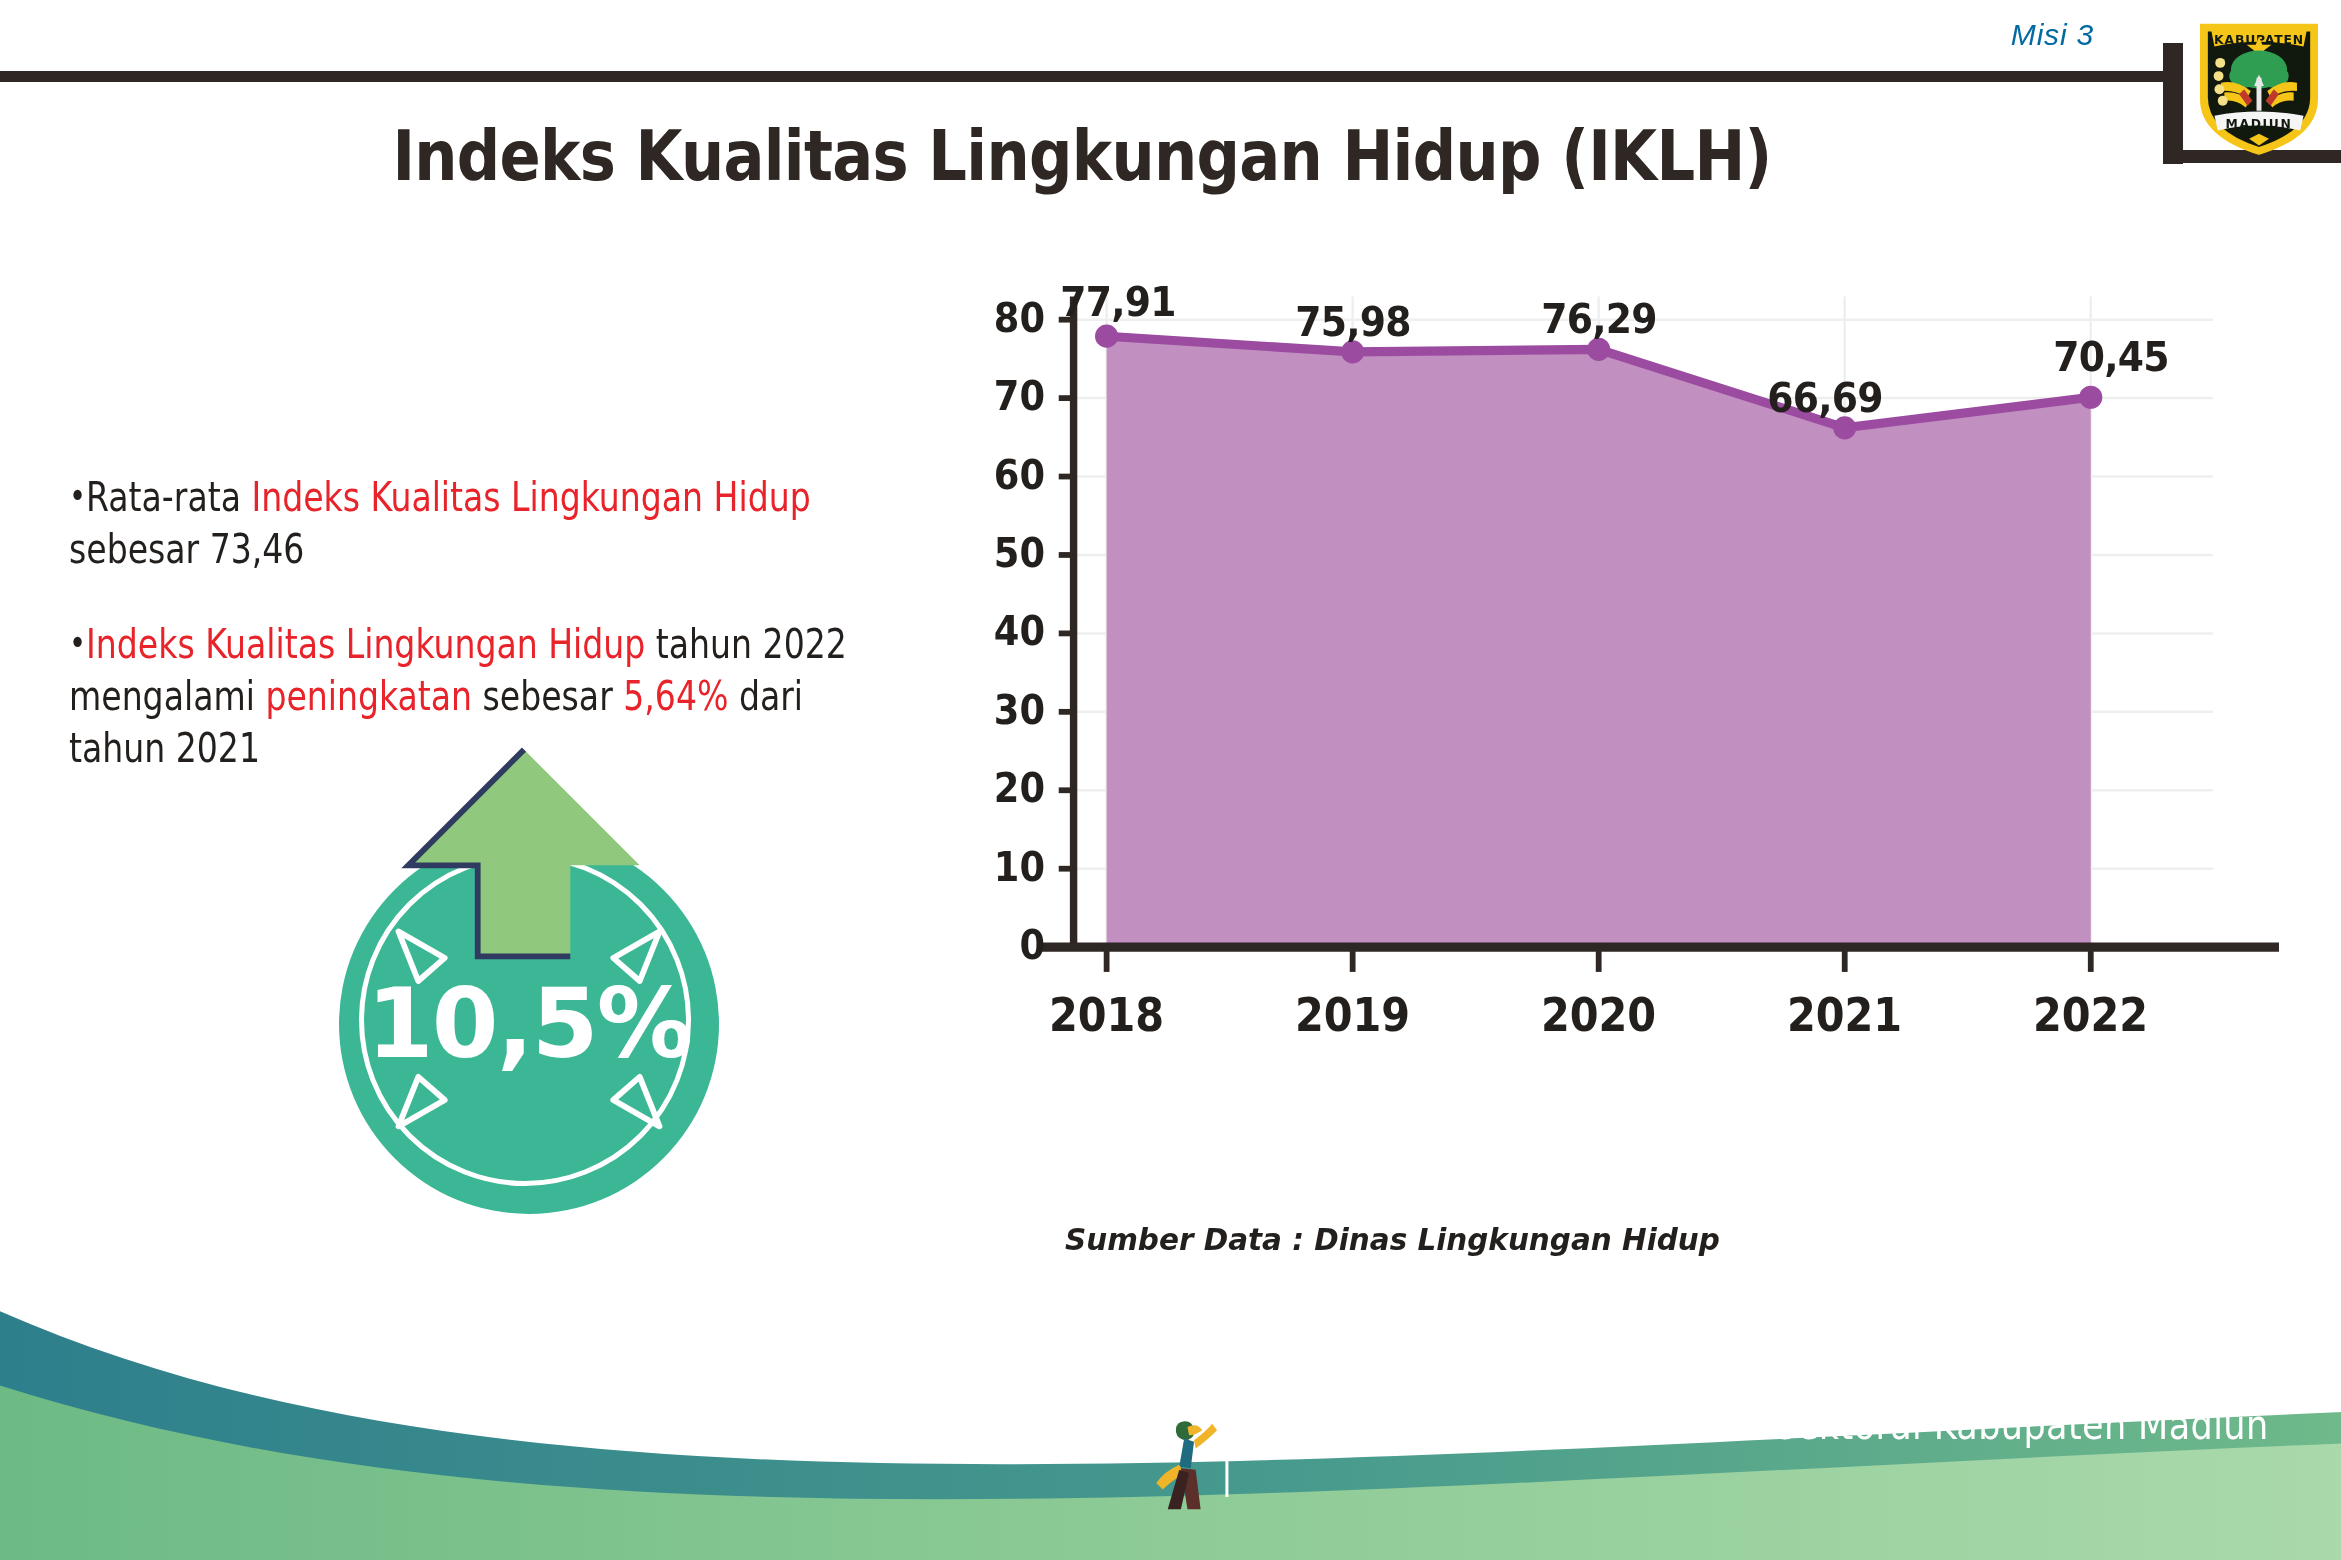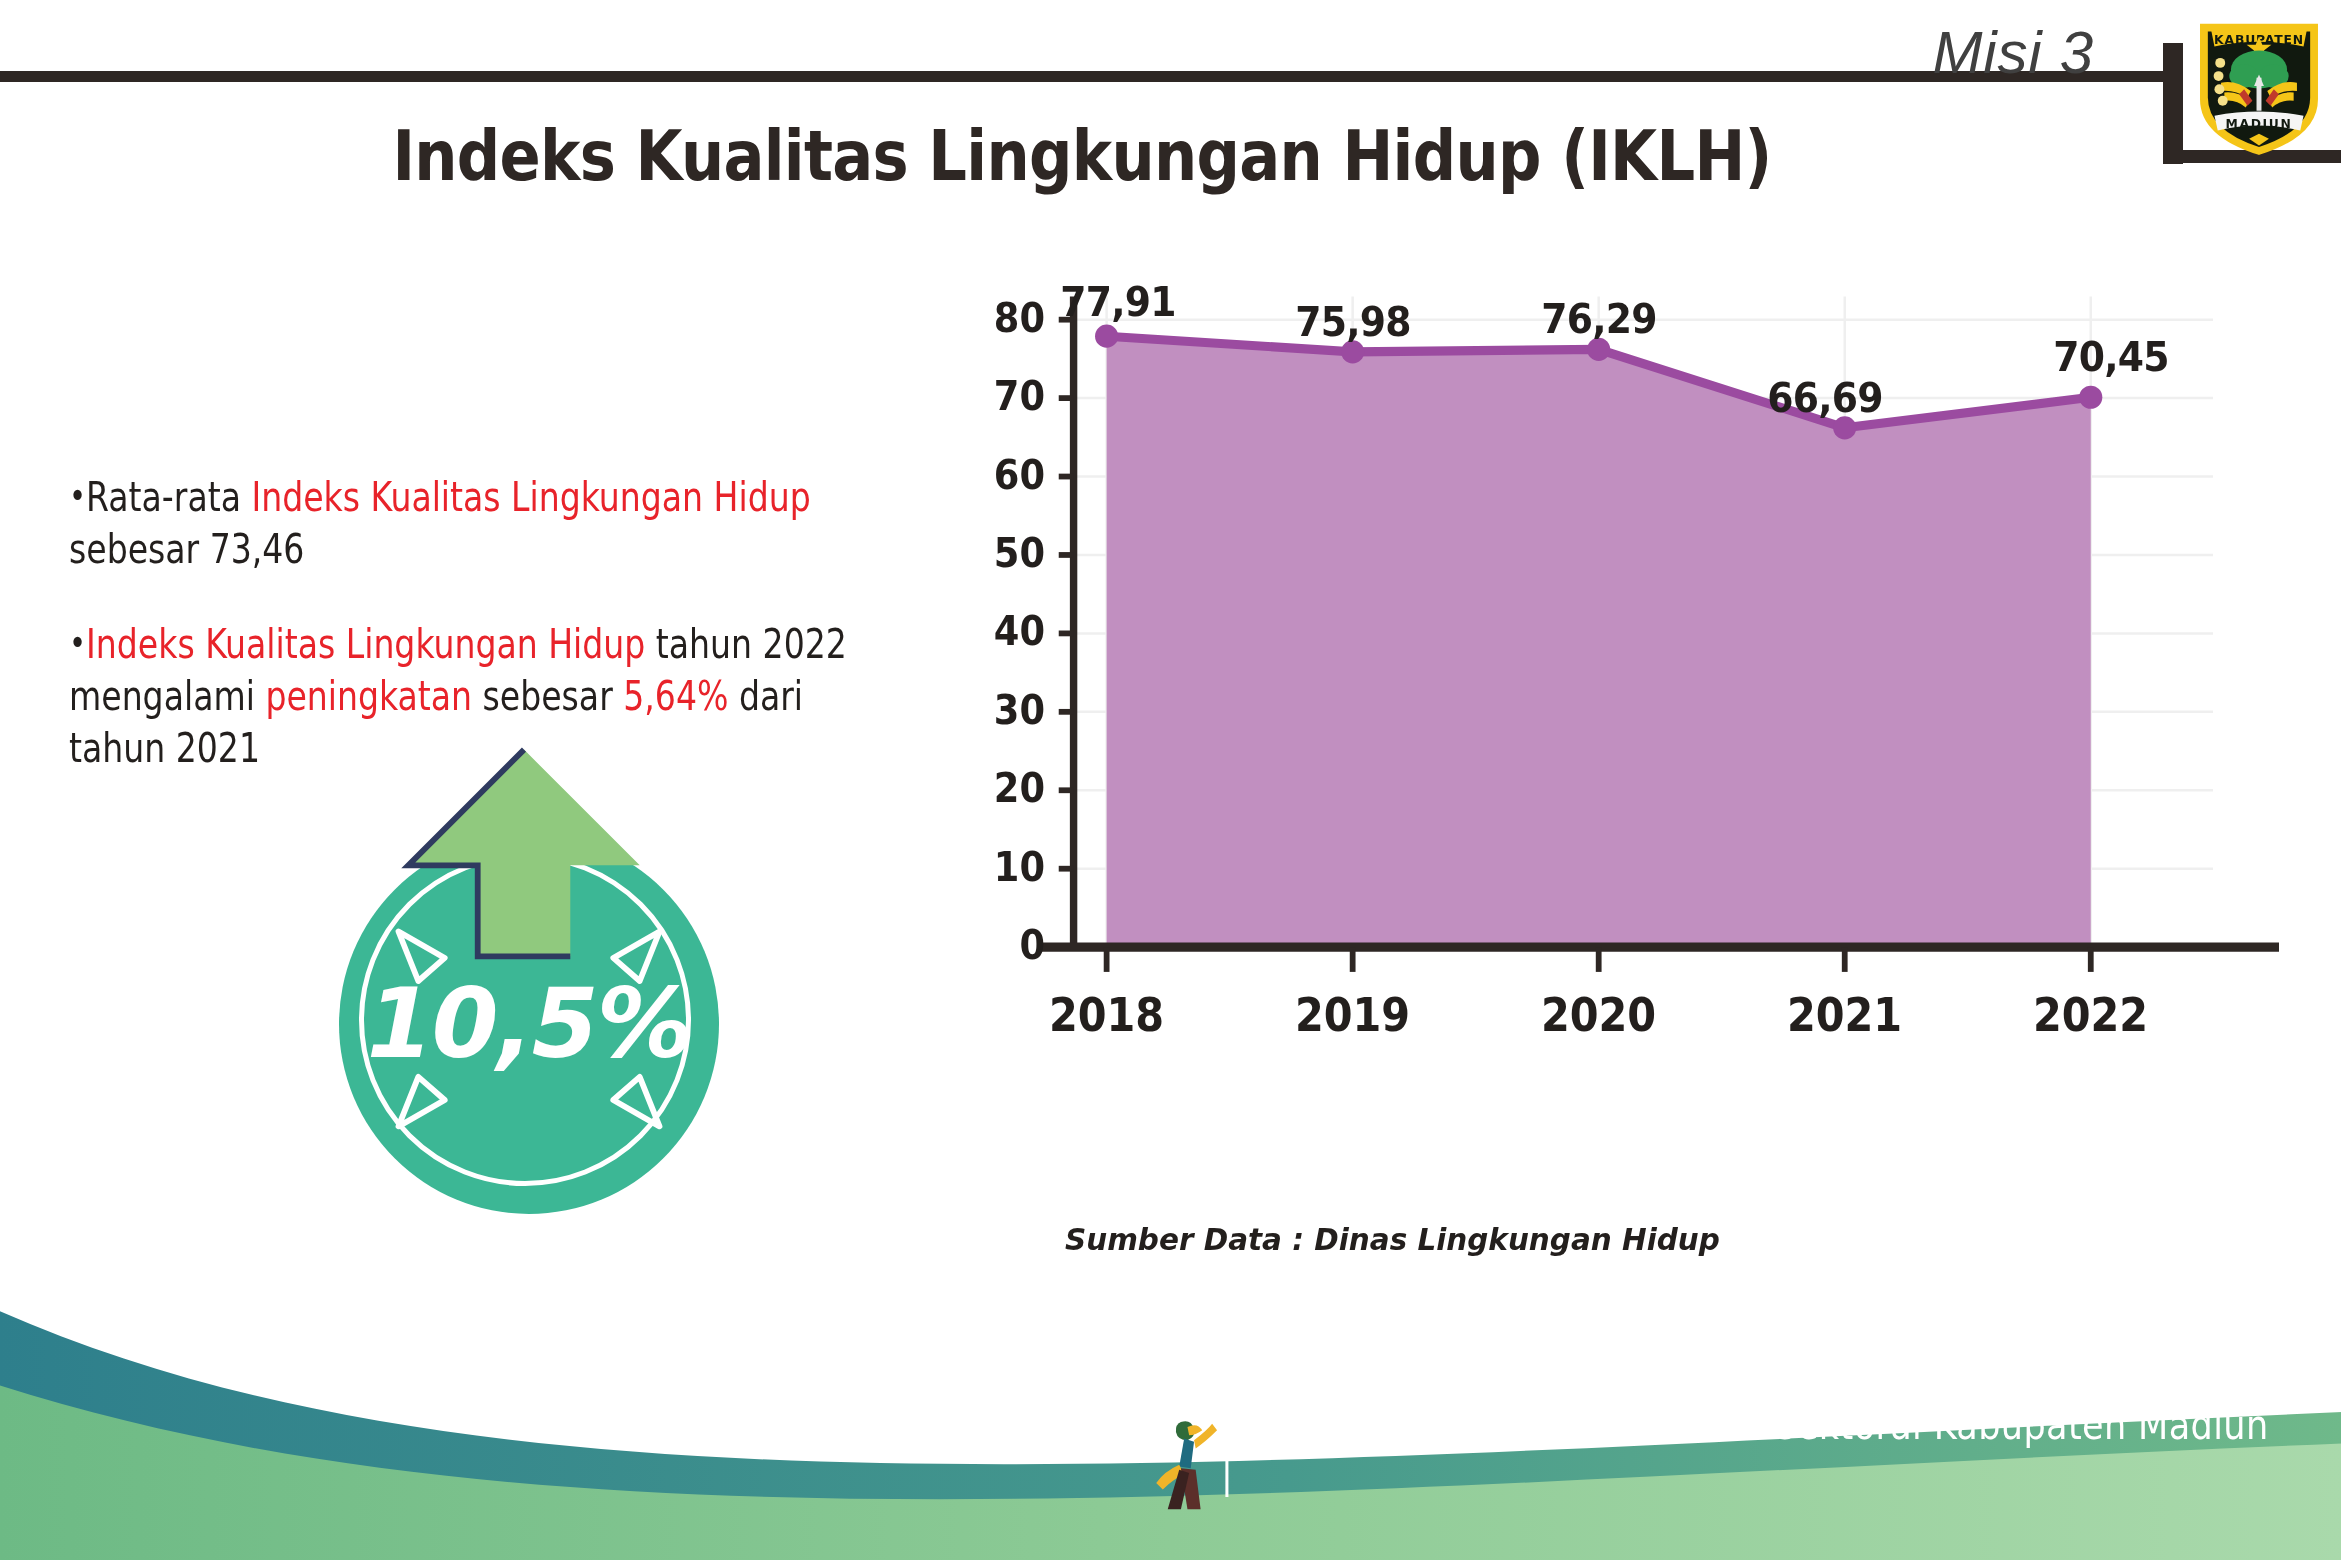--- a/index.html
+++ b/index.html
@@ -24,22 +24,22 @@
     width: 2170px;
     height: 10.7px;
     background: #2e2724;
   }
   .misi-label {
     position: absolute;
     right: 248px;
     top: 18px;
     font-family: "Liberation Sans", sans-serif;
     font-style: italic;
-    font-size: 60px;
-    color: #404040;
+    font-size: 30px;
+    color: #0369a1;
     letter-spacing: 0.8px;
   }
   .emblem-bracket {
     position: absolute;
     left: 2163px;
     top: 43px;
     width: 20px;
     height: 121px;
     background: #2e2724;
   }
@@ -98,21 +98,20 @@
   }
   .hl { color: #e8232a; }
 
   
   .badge-wrap {
     position: absolute;
     left: 329px;
     top: 743px;
     width: 446px;
     height: 462px;
-    font-style: italic;
   }
   .badge-circle {
     position: absolute;
     left: 10px;
     top: 91px;
     width: 380px;
     height: 380px;
     border-radius: 50%;
     background: #3cb795;
   }

